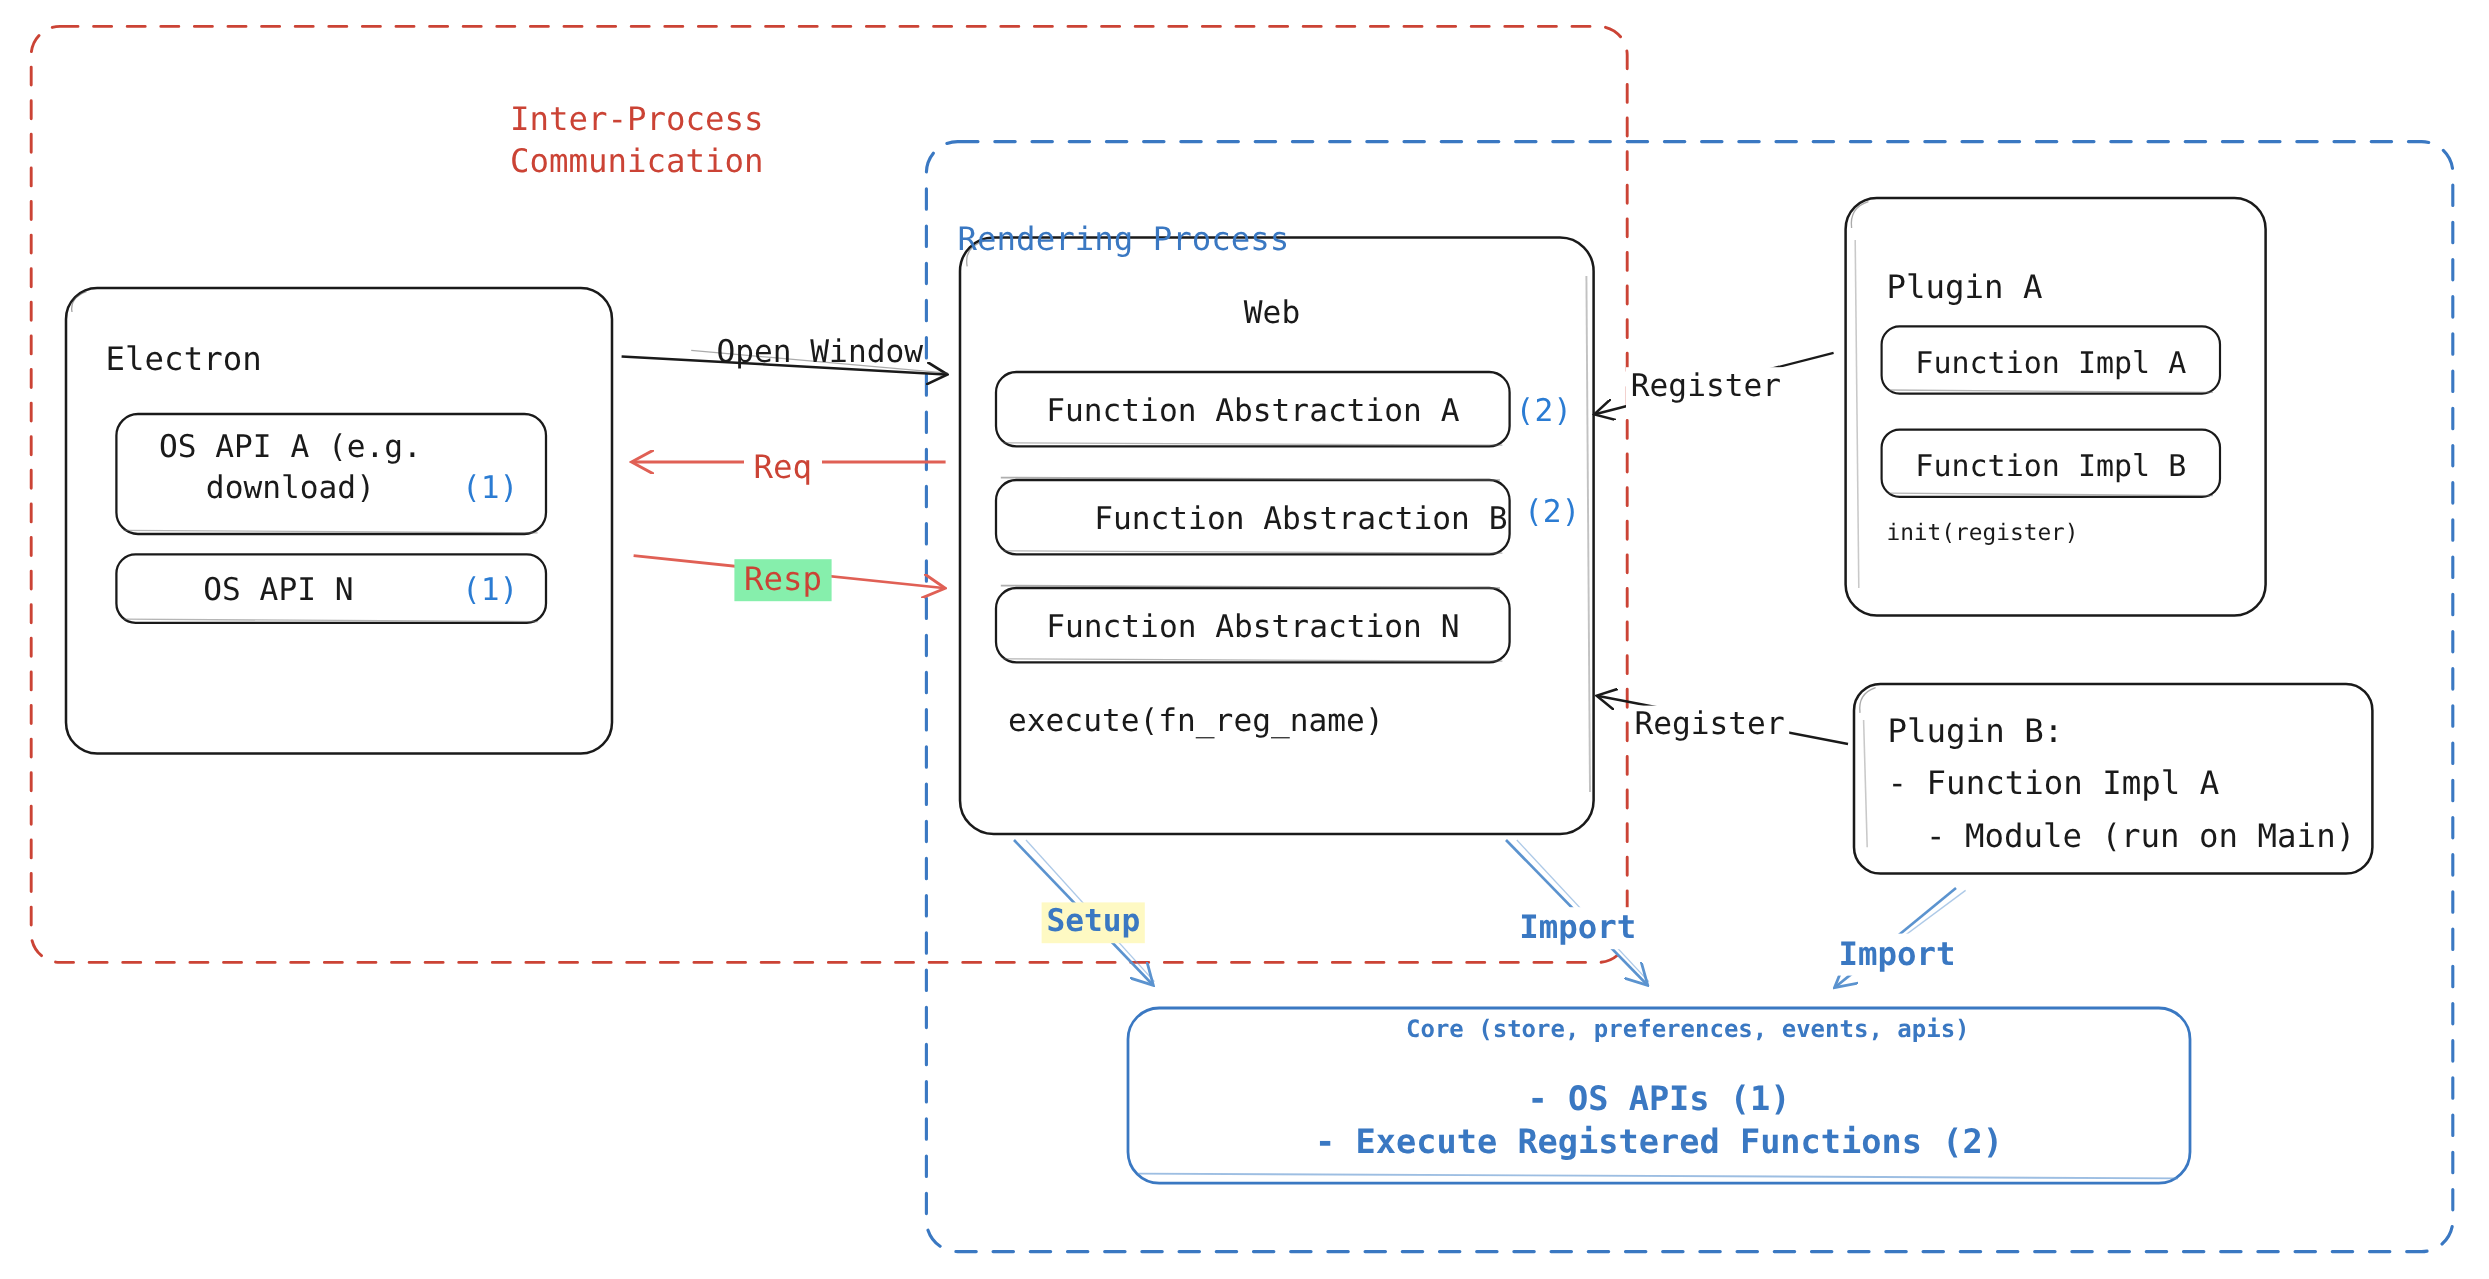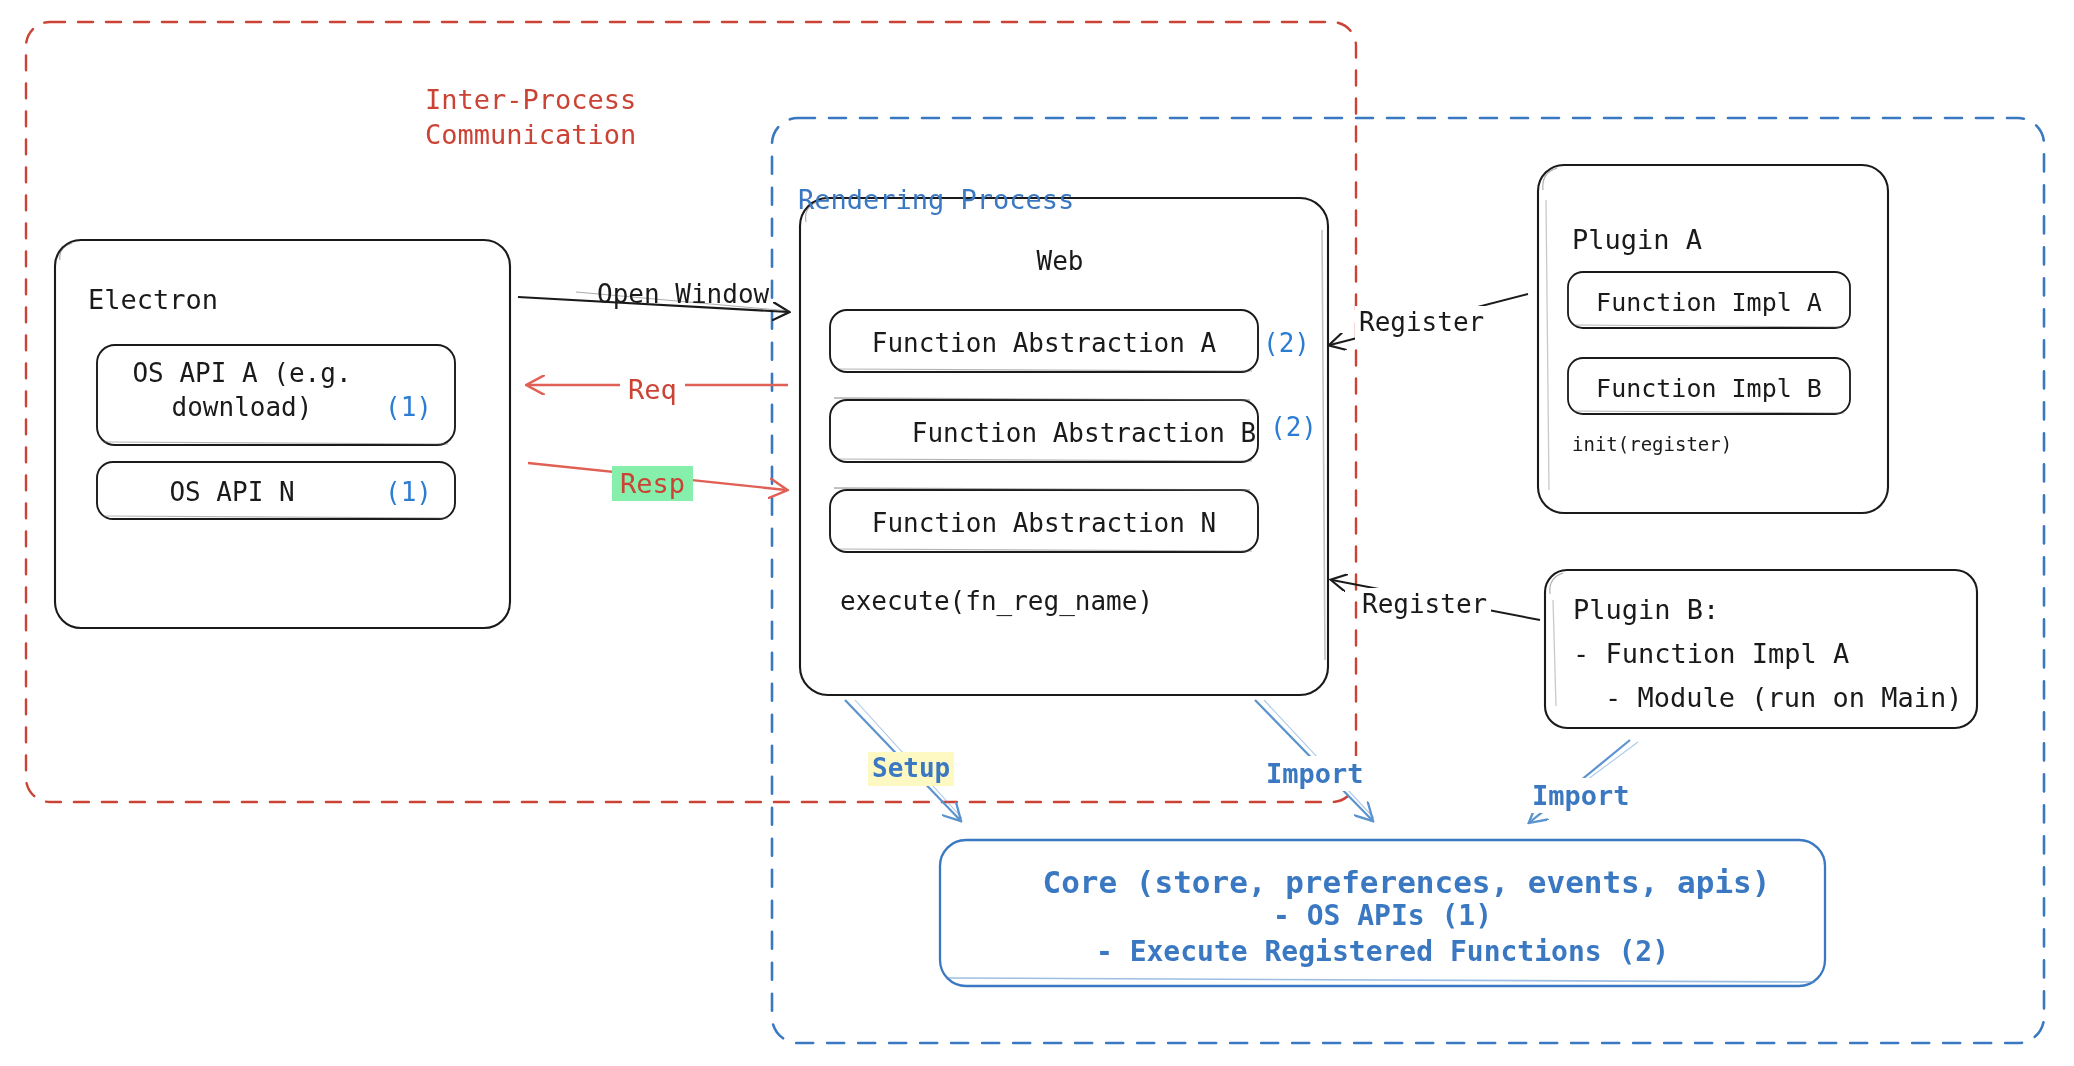--- a/index.html
+++ b/index.html
@@ -187,21 +187,21 @@
 
   <div class="node-text lbl-black" style="left:1572px; top:222px; font-size:27px;">Plugin A</div>
   <div class="node-text lbl-black ctr" style="left:1572px; top:373px; width:274px; font-size:25px;">Function Impl B</div>
   <div class="node-text lbl-black ctr" style="left:1572px; top:287px; width:274px; font-size:25px;">Function Impl A</div>
   <div class="node-text lbl-black" style="left:1572px; top:432px; font-size:19px;">init(register)</div>
 
   <div class="node-text lbl-black" style="left:1573px; top:592px; font-size:27px;">Plugin B:</div>
   <div class="node-text lbl-black" style="left:1573px; top:636px; font-size:27px;">- Function Impl A</div>
   <div class="node-text lbl-black" style="left:1573px; top:680px; font-size:27px;margin-left:32px;">- Module (run on Main)</div>
 
-  <div class="node-text lbl-blue ctr" style="left:940px; top:862px; width:885px; font-size:31px; font-weight:bold;padding-left:24px;">Core (store, preferences, events, apis)</div>
+  <div class="node-text lbl-blue ctr" style="left:940px; top:844px; width:885px; font-size:20px; font-weight:bold;padding-left:24px;">Core (store, preferences, events, apis)</div>
   <div class="node-text lbl-blue ctr" style="left:940px; top:898px; width:885px; font-size:28px; font-weight:bold;">- OS APIs (1)</div>
   <div class="node-text lbl-blue ctr" style="left:940px; top:934px; width:885px; font-size:28px; font-weight:bold;">- Execute Registered Functions (2)</div>
 
   <div class="node-text lbl-black" style="left:560px; top:278px; font-size:26px;margin-left:37px;">Open Window</div>
 
   <div class="node-text lbl-red" style="left:620px; top:372px; font-size:27px; background:#fff; padding:0 8px;">Req</div>
 
   <div class="node-text lbl-red" style="left:612px; top:466px; font-size:27px; background:#86efac; padding:0 8px;">Resp</div>
 
   <div class="node-text lbl-black" style="left:1355px; top:306px; font-size:26px; background:#fff; padding:0 4px;">Register</div>

